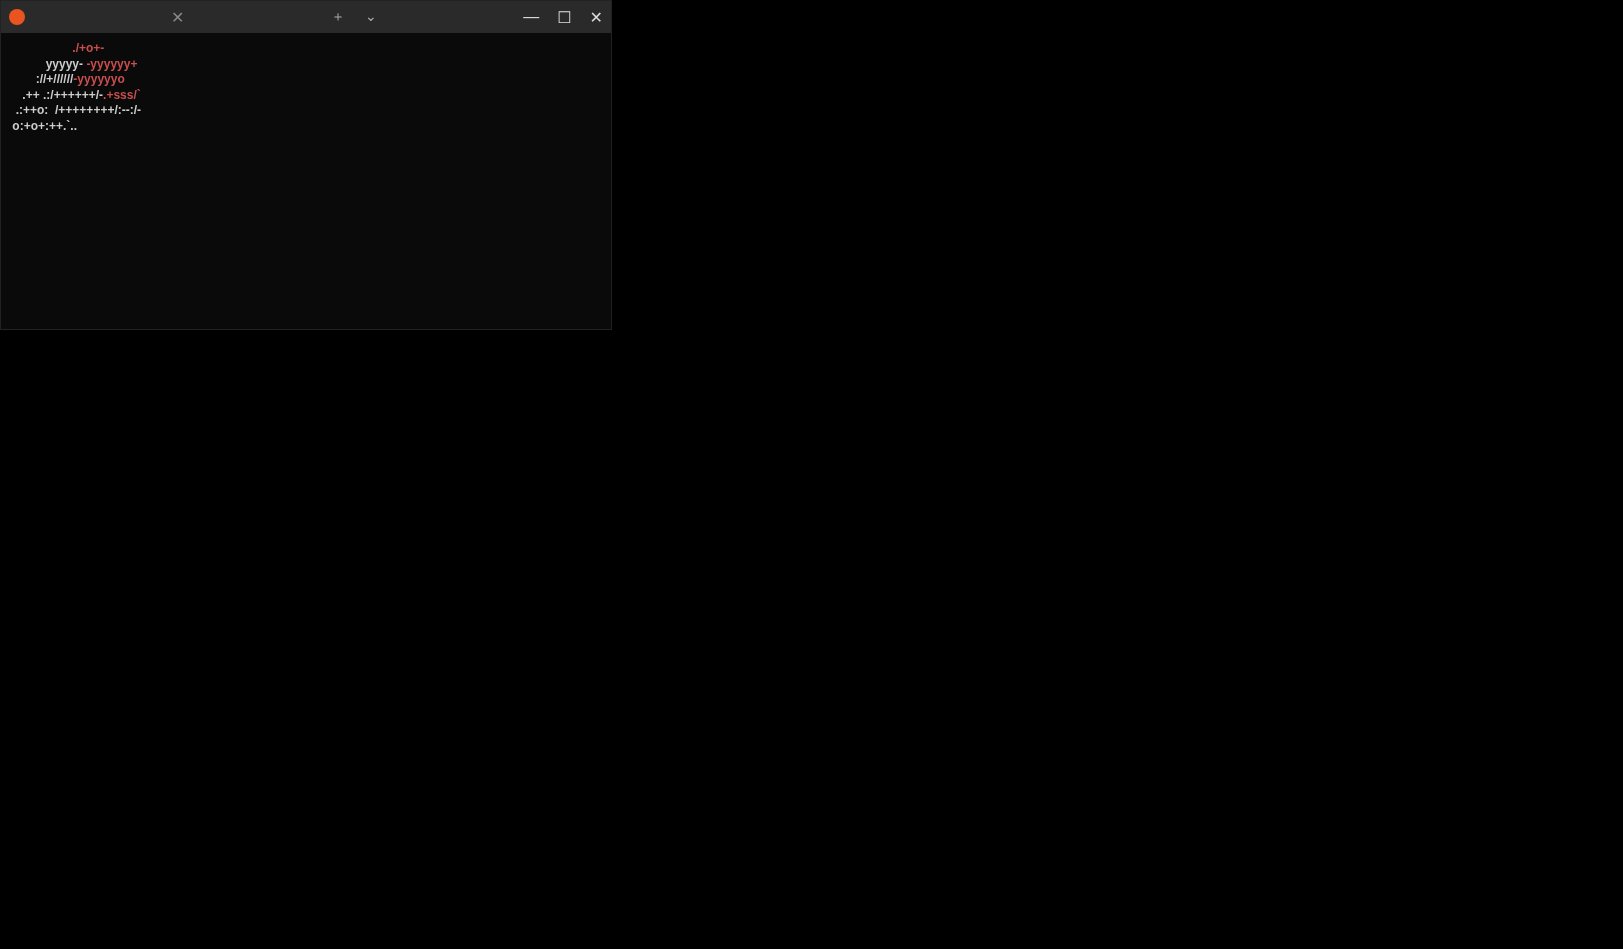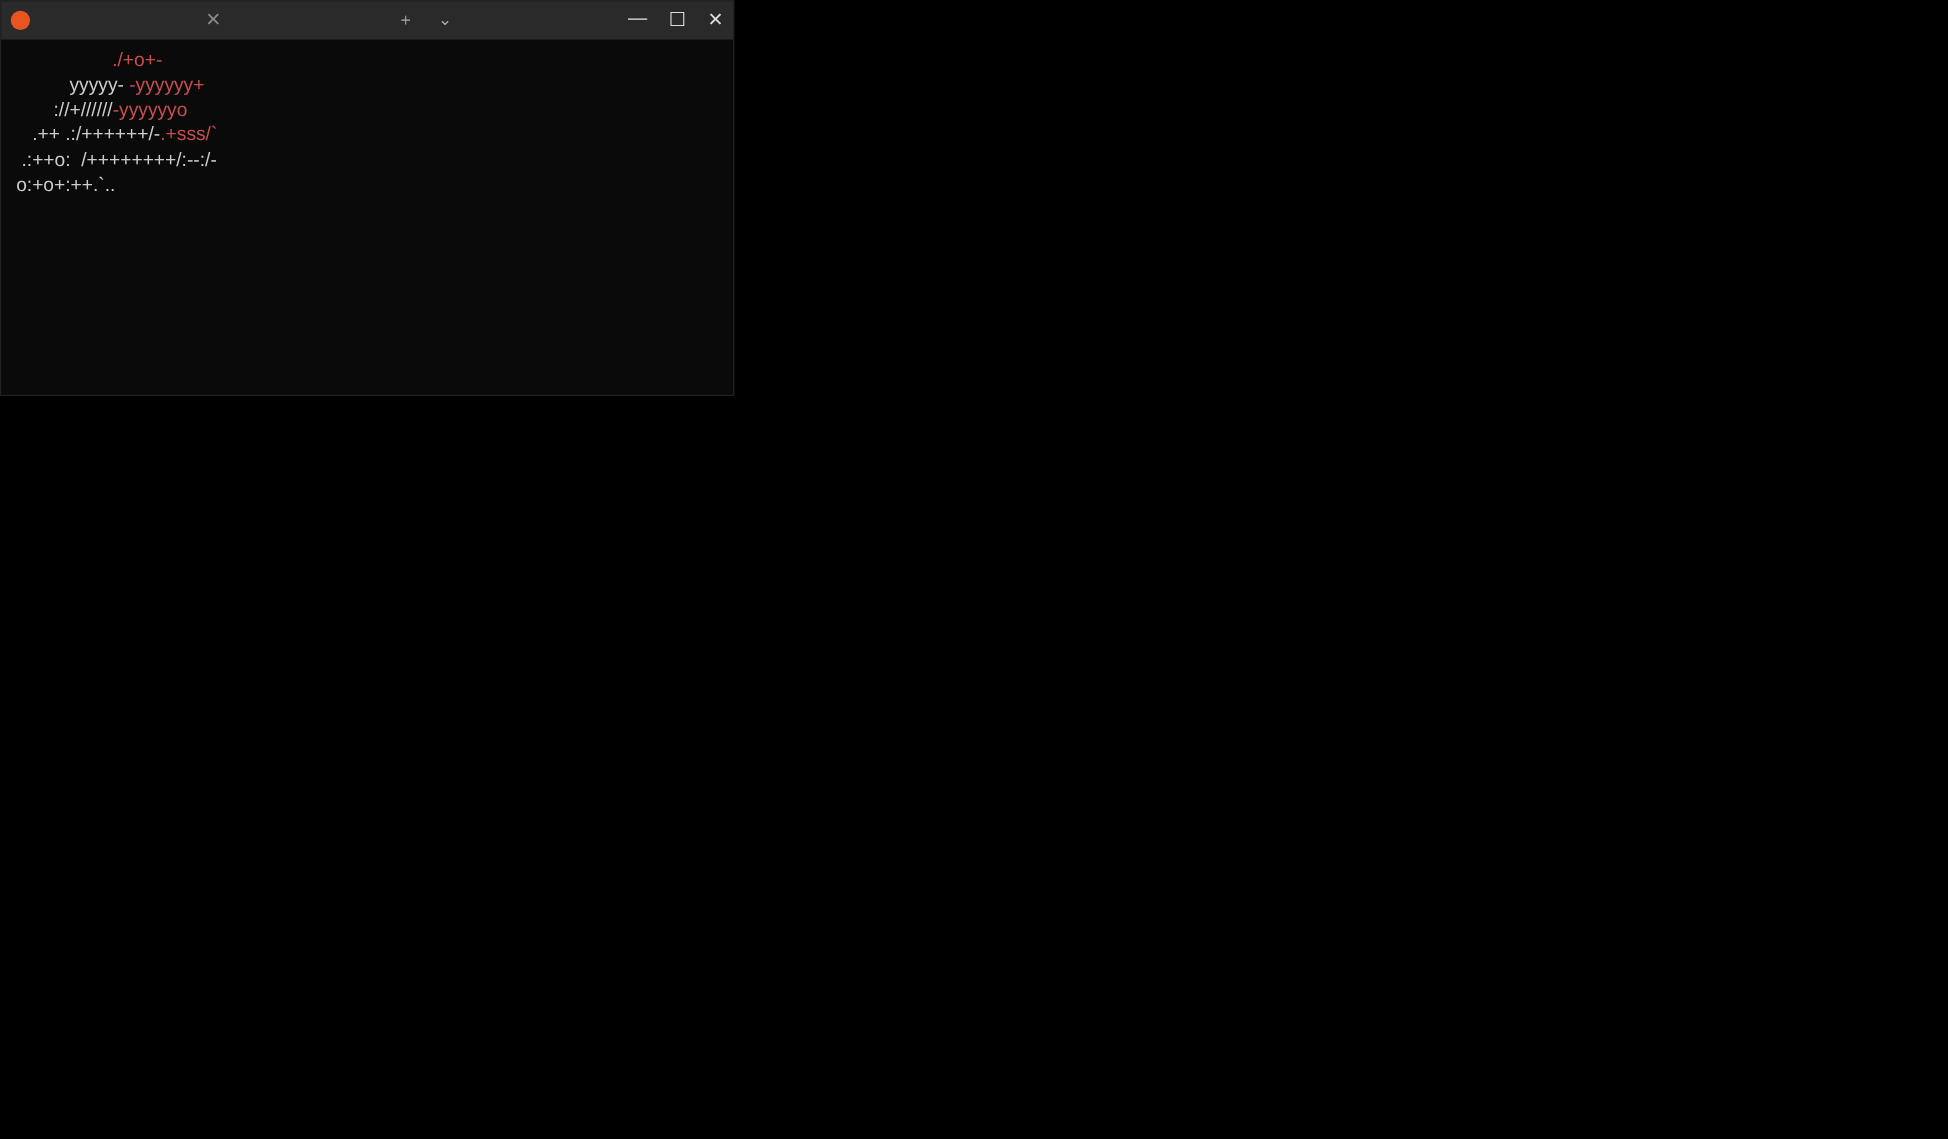--- a/index.html
+++ b/index.html
@@ -6,21 +6,21 @@
 body { width:1623px; height:949px; background:#000; position:relative; overflow:hidden; }
 .abs { position:absolute; }
 
 
 .ubuntu-term { top:0; left:0; width:612px; height:330px; background:#0a0a0a; border:1px solid #222; }
 .ubuntu-titlebar { height:32px; background:#2a2a2a; display:flex; align-items:center; padding:0 8px; color:#ddd; }
 .ubuntu-titlebar .ub-logo { width:16px; height:16px; background:#e95420; border-radius:50%; margin-right:6px; }
 .tab-controls { margin-left:auto; display:flex; gap:20px; color:#aaa; font-size:14px; }
 .term-body { padding:8px; font-family:"Consolas","Courier New",monospace; font-size:13px; line-height:1.3; }
 .prompt-user { color:#4ec94e; font-weight:bold; }
-.ascii-art { white-space:pre; font-size:16px; }
+.ascii-art { white-space:pre; font-size:12px;font-weight:bold; }
 .ascii-red { color:#c94e4e; }
 .ascii-white { color:#ccc; }
 </style>
 </head>
 <body>
 
 <div class="abs ubuntu-term">
   <div class="ubuntu-titlebar">
     <span class="ub-logo"></span>
     <span></span>

